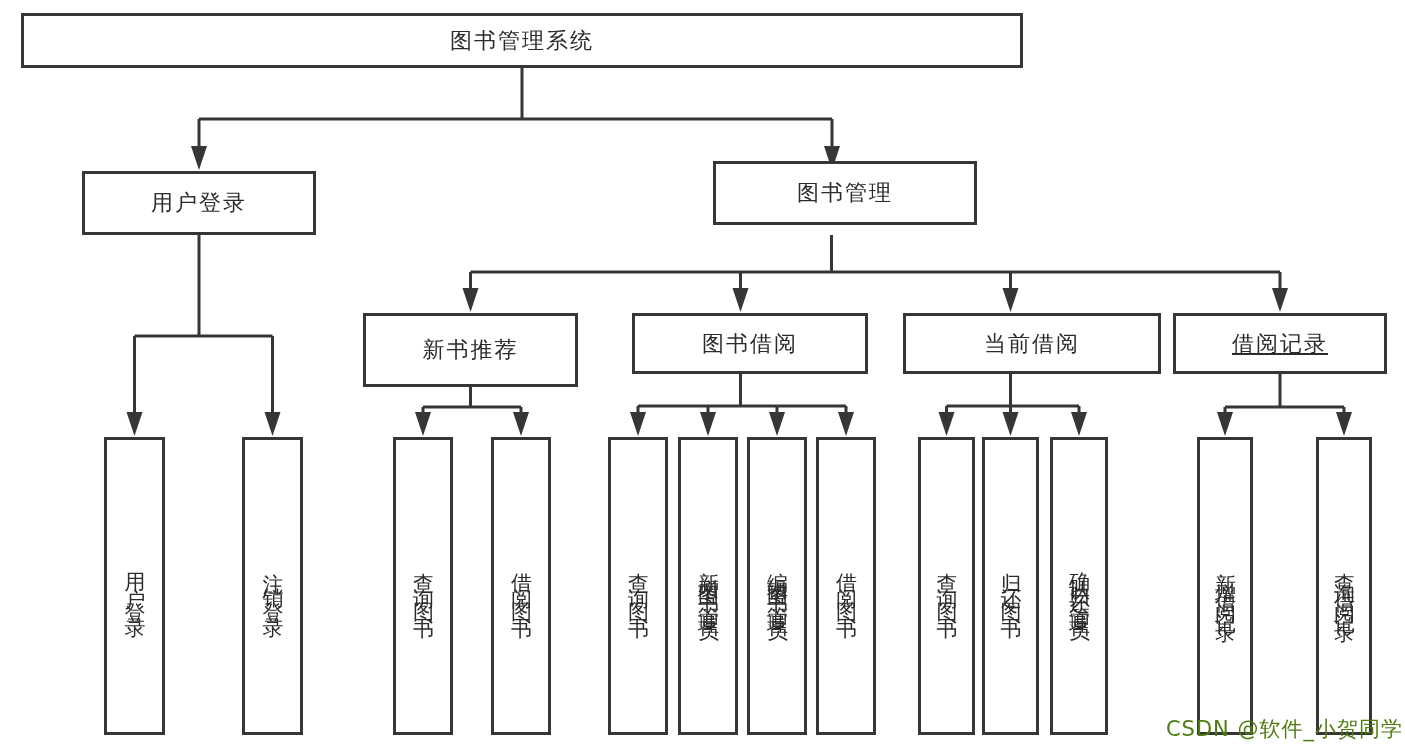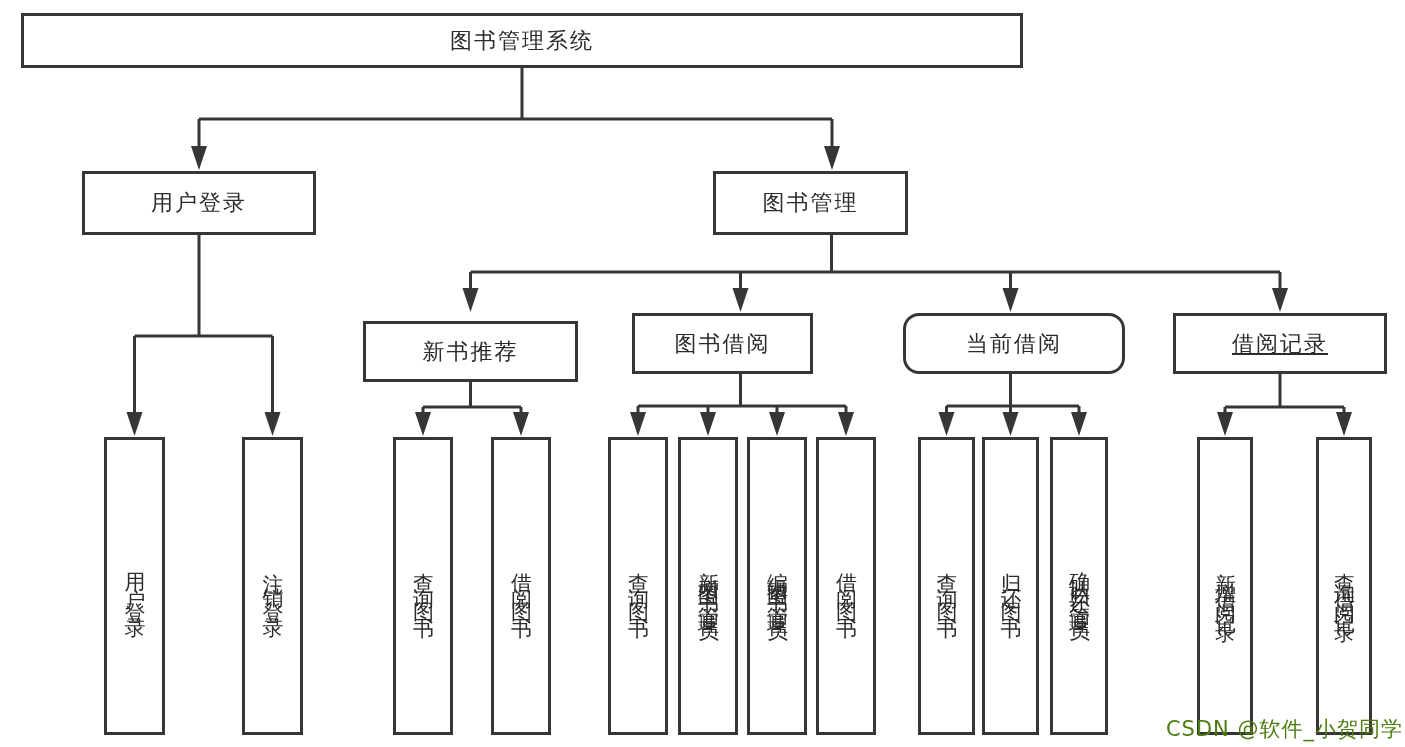--- a/index.html
+++ b/index.html
@@ -34,24 +34,24 @@
     justify-content: center;
     color: #2b2b2b;
   }
   .hnode span {
     font-size: 22px;
     letter-spacing: 2px;
     white-space: nowrap;
   }
   .b-root   { left: 21px;   top: 13px;  width: 1002px; height: 55px; }
   .b-login  { left: 82px;   top: 171px; width: 234px;  height: 64px; }
-  .b-mgmt   { left: 713px;  top: 171px; width: 195px;  height: 64px; }
-  .b-new    { left: 363px;  top: 321px; width: 215px;  height: 61px; align-items: center; }
-  .b-borrow { left: 632px;  top: 313px; width: 181px;  height: 61px; }
-  .b-cur    { left: 903px;  top: 313px; width: 222px;  height: 61px; border-radius: 16px; }
+  .b-mgmt   { left: 713px;  top: 161px; width: 264px;  height: 64px; }
+  .b-new    { left: 363px;  top: 313px; width: 215px;  height: 74px; align-items: center; }
+  .b-borrow { left: 632px;  top: 313px; width: 236px;  height: 61px; }
+  .b-cur    { left: 903px;  top: 313px; width: 258px;  height: 61px; }
   .b-rec    { left: 1173px; top: 313px; width: 214px;  height: 61px; text-decoration: underline; }
 
   .leaf { top: 437px; height: 298px; }
   .leaf span {
     writing-mode: vertical-rl;
     text-orientation: mixed;
     font-size: 21px;
     line-height: 1;
     letter-spacing: 15px;
     color: #2b2b2b;

